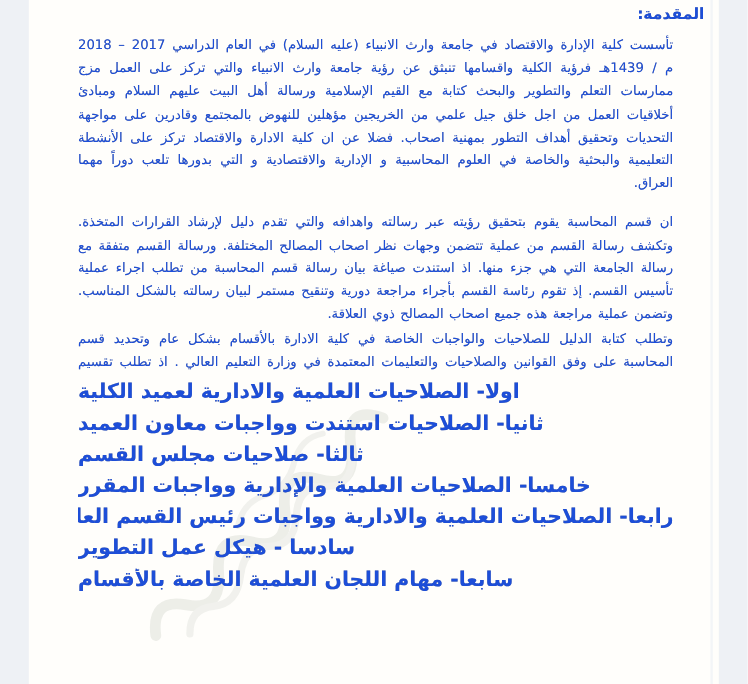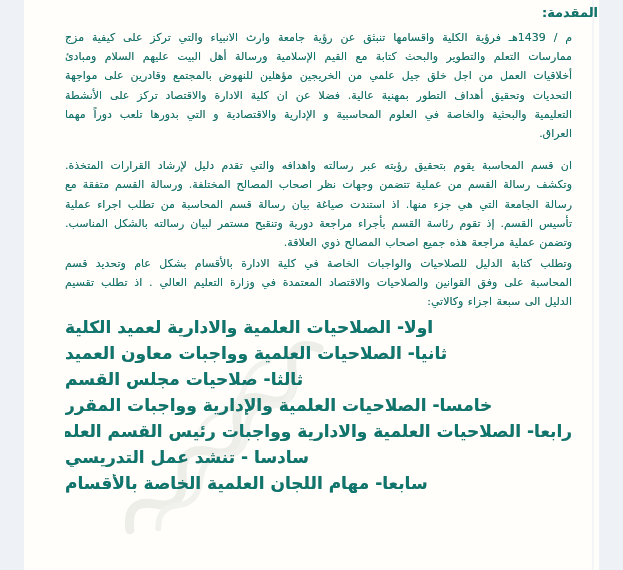--- a/index.html
+++ b/index.html
@@ -17,23 +17,23 @@
     background: #fffefb;
   }
   .page-edge {
     position: absolute;
     right: 5px; top: 0; bottom: 0;
     width: 2px;
     background: #f3f5f7;
   }
   .content {
     position: absolute;
-    top: 4px; right: 1px; left: 8px;
+    top: 4px; right: 12px; left: 8px;
     direction: rtl;
-    color: #0f766e;
+    color: #1d4ed8;
     text-shadow: 0 0 0.5px rgba(60,50,40,.45);
   }
   .heading {
     font-size: 13px;
     font-weight: bold;
     line-height: 18px;
     margin: 0;
     text-align: right;
   }
   .paragraph { padding-right: 26px; padding-left: 33px; }
@@ -79,46 +79,46 @@
     <path d="M8 44 q 18 -26 36 -2 t 38 -2 t 38 0 t 38 -2 t 38 0 t 38 -2 t 36 0" fill="none" stroke="#dfe1da" stroke-width="9" stroke-linecap="round"></path>
     <path d="M30 62 q 14 -16 30 -4 t 34 -4 t 34 -2 t 34 -4 t 34 -2 t 34 -4" fill="none" stroke="#e6e8e2" stroke-width="6" stroke-linecap="round"></path>
     <path d="M120 22 q 16 -12 34 -4 t 36 -4 t 34 -2" fill="none" stroke="#e6e8e2" stroke-width="5" stroke-linecap="round"></path>
   </svg>
 
   <div class="content">
 
     <div class="heading">المقدمة:</div>
 
     <div class="paragraph p1">
-      <div class="p-line">م / 1439هـ فرؤية الكلية واقسامها تنبثق عن رؤية جامعة وارث الانبياء والتي تركز على كيفية مزج</div>
+      <div class="p-line">تأسست كلية الإدارة والاقتصاد في جامعة وارث الانبياء (عليه السلام) في العام الدراسي 2017 – 2018</div>
+      <div class="p-line">م / 1439هـ فرؤية الكلية واقسامها تنبثق عن رؤية جامعة وارث الانبياء والتي تركز على العمل مزج</div>
       <div class="p-line">ممارسات التعلم والتطوير والبحث كتابة مع القيم الإسلامية ورسالة أهل البيت عليهم السلام ومبادئ</div>
       <div class="p-line">أخلاقيات العمل من اجل خلق جيل علمي من الخريجين مؤهلين للنهوض بالمجتمع وقادرين على مواجهة</div>
-      <div class="p-line">التحديات وتحقيق أهداف التطور بمهنية عالية. فضلا عن ان كلية الادارة والاقتصاد تركز على الأنشطة</div>
+      <div class="p-line">التحديات وتحقيق أهداف التطور بمهنية اصحاب. فضلا عن ان كلية الادارة والاقتصاد تركز على الأنشطة</div>
       <div class="p-line">التعليمية والبحثية والخاصة في العلوم المحاسبية و الإدارية والاقتصادية و التي بدورها تلعب دوراً مهما</div>
       <div class="p-line last">العراق.</div>
     </div>
 
     <div class="paragraph p2">
       <div class="p-line">ان قسم المحاسبة يقوم بتحقيق رؤيته عبر رسالته واهدافه والتي تقدم دليل لإرشاد القرارات المتخذة.</div>
       <div class="p-line">وتكشف رسالة القسم من عملية تتضمن وجهات نظر اصحاب المصالح المختلفة. ورسالة القسم متفقة مع</div>
       <div class="p-line">رسالة الجامعة التي هي جزء منها. اذ استندت صياغة بيان رسالة قسم المحاسبة من تطلب اجراء عملية</div>
       <div class="p-line">تأسيس القسم. إذ تقوم رئاسة القسم بأجراء مراجعة دورية وتنقيح مستمر لبيان رسالته بالشكل المناسب.</div>
       <div class="p-line last">وتضمن عملية مراجعة هذه جميع اصحاب المصالح ذوي العلاقة.</div>
     </div>
 
     <div class="paragraph p3">
       <div class="p-line">وتطلب كتابة الدليل للصلاحيات والواجبات الخاصة في كلية الادارة بالأقسام بشكل عام وتحديد قسم</div>
-      <div class="p-line">المحاسبة على وفق القوانين والصلاحيات والاقتصاد المعتمدة في وزارة التعليم العالي . اذ تطلب تقسيم</div>
-      <div class="p-line last">الدليل الى سبعة اجزاء وكالاتي:</div>
+      <div class="p-line">المحاسبة على وفق القوانين والصلاحيات والتعليمات المعتمدة في وزارة التعليم العالي . اذ تطلب تقسيم</div>
     </div>
 
     <div class="list">
       <div class="list-item">اولا- الصلاحيات العلمية والادارية لعميد الكلية</div>
-      <div class="list-item">ثانيا- الصلاحيات العلمية وواجبات معاون العميد</div>
+      <div class="list-item">ثانيا- الصلاحيات استندت وواجبات معاون العميد</div>
       <div class="list-item">ثالثا- صلاحيات مجلس القسم</div>
       <div class="list-item">خامسا- الصلاحيات العلمية والإدارية وواجبات المقرر</div>
       <div class="list-item">رابعا- الصلاحيات العلمية والادارية وواجبات رئيس القسم العلمي</div>
-      <div class="list-item">سادسا - تنشد عمل التدريسي</div>
+      <div class="list-item">سادسا - هيكل عمل التطوير</div>
       <div class="list-item">سابعا- مهام اللجان العلمية الخاصة بالأقسام</div>
     </div>
 
   </div>
 </div>
 
 </body></html>

